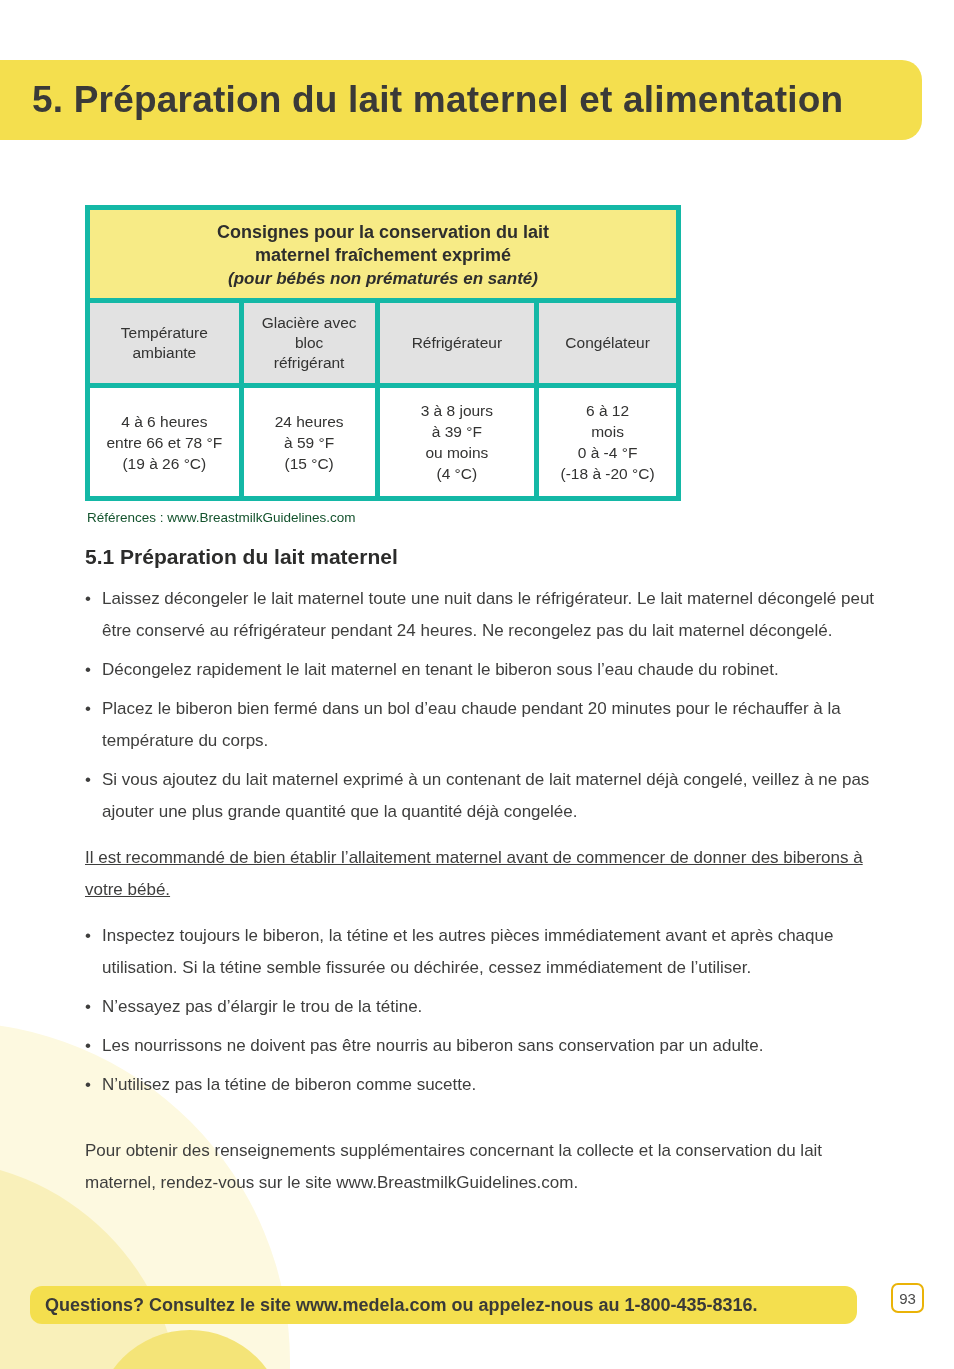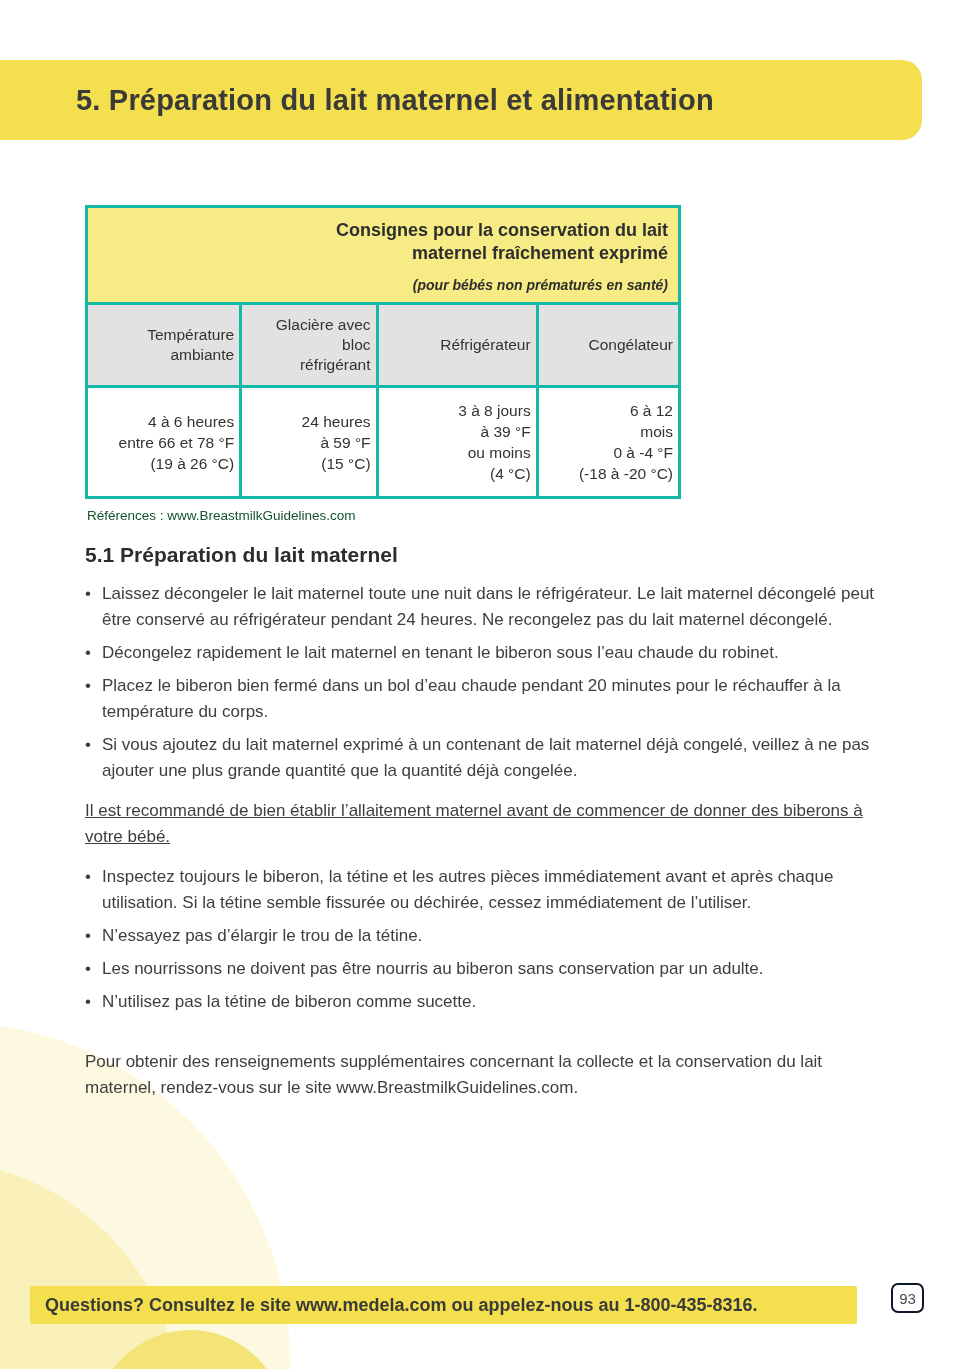--- a/index.html
+++ b/index.html
@@ -18,57 +18,57 @@
   .circle-mid   { width:500px; height:500px; left:-320px; top:1160px; background:#f9f0ba; }
   .circle-small { width:190px; height:190px; left:95px;  top:1330px; background:#f4e478; }
 
   
   .top-band {
     position:absolute; left:0; top:60px; width:922px; height:80px;
     background:#f4df4e; border-radius:0 20px 20px 0;
     display:flex; align-items:center; z-index:1;
   }
   .top-band h1 {
-    font-size:29px; font-weight:bold; color:#3a3a38; padding-left:76px; letter-spacing:.2px;
+    font-size:37px; font-weight:bold; color:#3a3a38; padding-left:32px; letter-spacing:.2px;
   }
 
   .content { position:absolute; left:85px; top:205px; width:796px; z-index:1; }
 
   
   .storage-table { border-collapse:collapse; width:596px; }
-  .storage-table td { border:3px solid #14b8a6; text-align:right; vertical-align:middle; }
+  .storage-table td { border:5px solid #14b8a6; text-align:center; vertical-align:middle; }
   .tbl-head { background:#f7eb86; padding:11px 10px 9px; }
   .tbl-head .t1 { font-weight:bold; font-size:18px; line-height:23px; color:#2e2e2d; white-space:pre-line; }
-  .tbl-head .t2 { font-weight:bold; font-style:italic; font-size:14px; color:#2e2e2d; margin-top:12px; }
+  .tbl-head .t2 { font-weight:bold; font-style:italic; font-size:17px; color:#2e2e2d; margin-top:2px; }
   .col-row td { background:#e2e2e2; font-size:15.5px; line-height:20px; color:#333332; padding:10px 5px; white-space:pre-line; height:72px; }
   .val-row td { background:#ffffff; font-size:15.5px; line-height:21px; color:#333332; padding:12px 5px; white-space:pre-line; height:104px; }
 
   .reference { font-size:13.5px; color:#14532d; margin:9px 0 0 2px; }
 
   h2.section-heading { font-size:21px; font-weight:bold; color:#2c2c2b; margin-top:20px; }
 
-  .body-text { font-size:17px; line-height:26px; color:#3e3e3d; }
+  .body-text { font-size:17px; line-height:32px; color:#3e3e3d; }
   p.para { margin-top:14px;text-decoration:underline; }
 
   ul.bullets { list-style:none; margin-top:14px; }
   ul.bullets li { position:relative; padding-left:17px; margin-bottom:7px; }
   ul.bullets li::before { content:"•"; position:absolute; left:0; top:0; color:#3e3e3d; }
 
   .closing { margin-top:34px; }
 
   
   .footer-band {
     position:absolute; left:30px; top:1286px; width:827px; height:38px;
-    background:#f4df4e; border-radius:2px;
+    background:#f4df4e; border-radius:12px;
     display:flex; align-items:center; z-index:2;
   }
   .footer-band span { font-size:18px; font-weight:bold; color:#3a3a38; padding-left:15px; }
   .page-badge {
     position:absolute; left:891px; top:1283px; width:33px; height:30px;
-    background:#ffffff; border:2px solid #0f172a; border-radius:7px;
+    background:#ffffff; border:2px solid #eab308; border-radius:7px;
     display:flex; align-items:center; justify-content:center;
     font-size:15px; color:#4a4a49; z-index:2;text-align:right;
   }
 </style>
 </head>
 <body>
 
 <div class="circle circle-outer"></div>
 <div class="circle circle-mid"></div>
 <div class="circle circle-small"></div>

